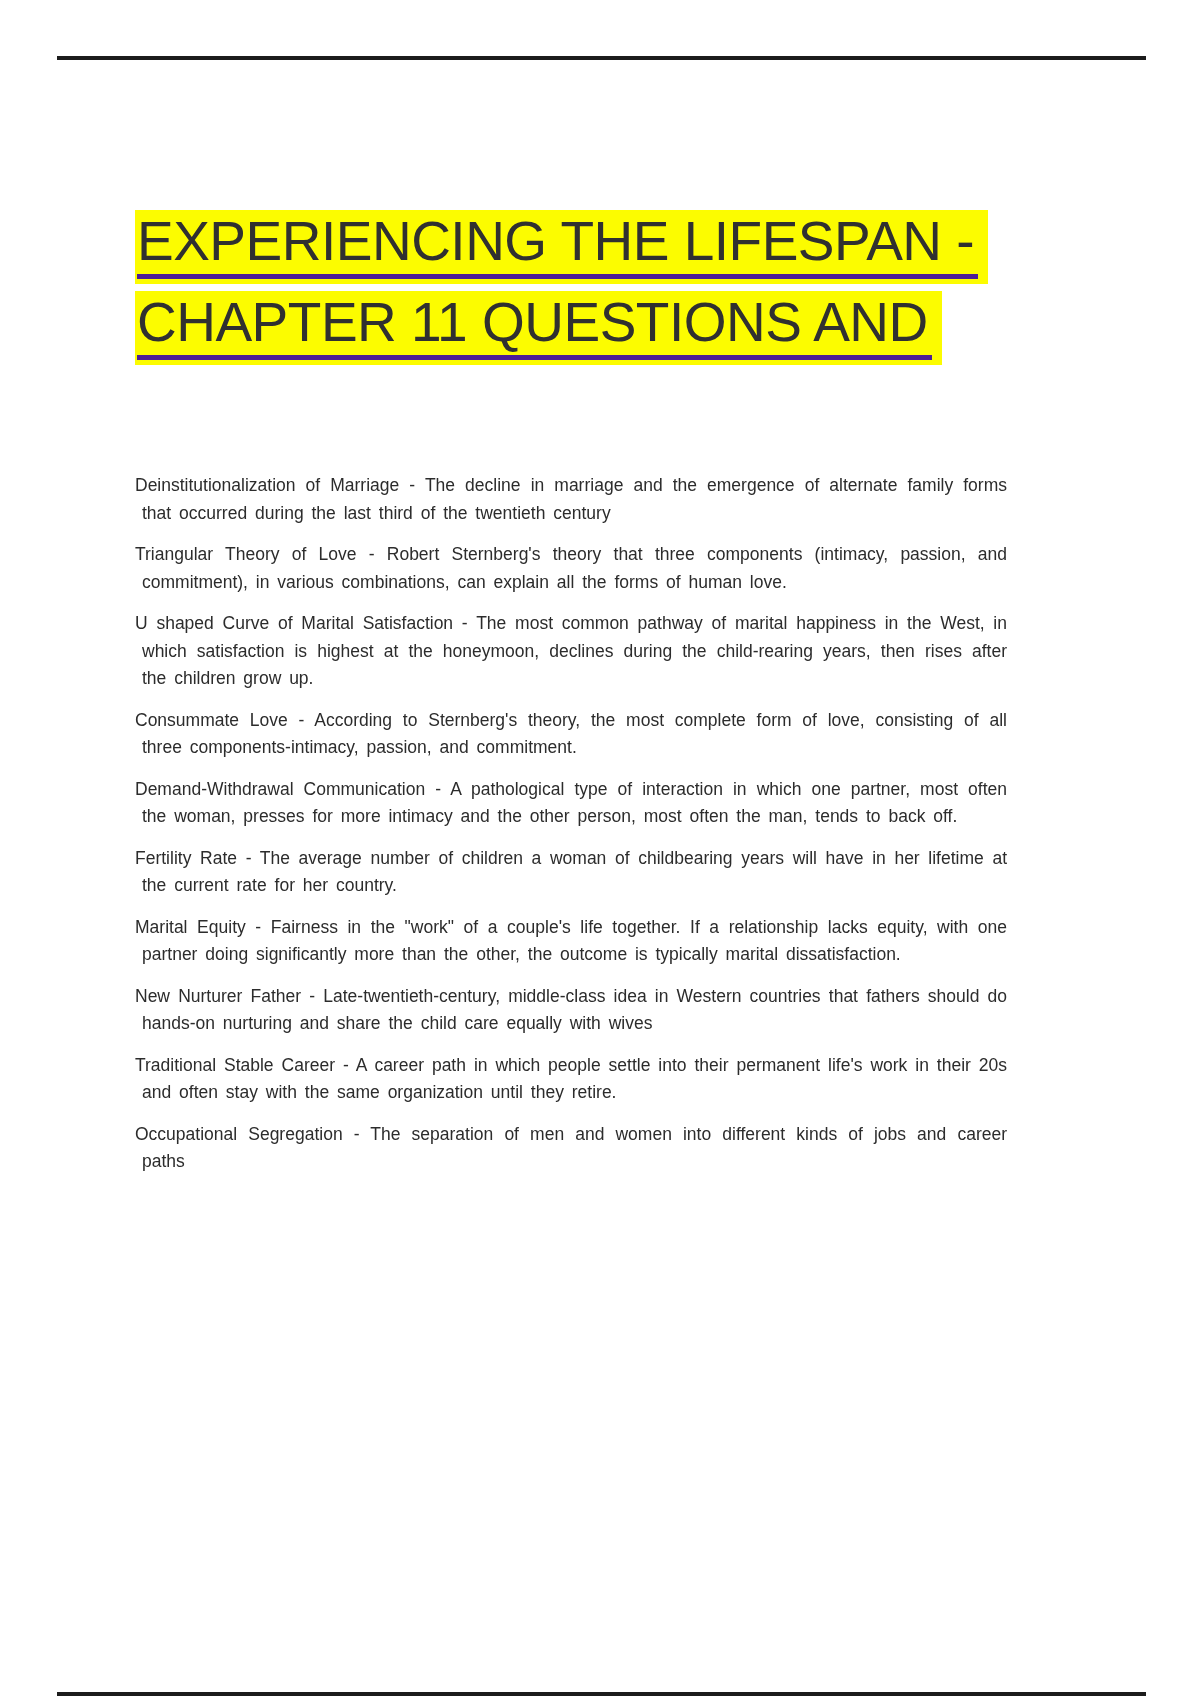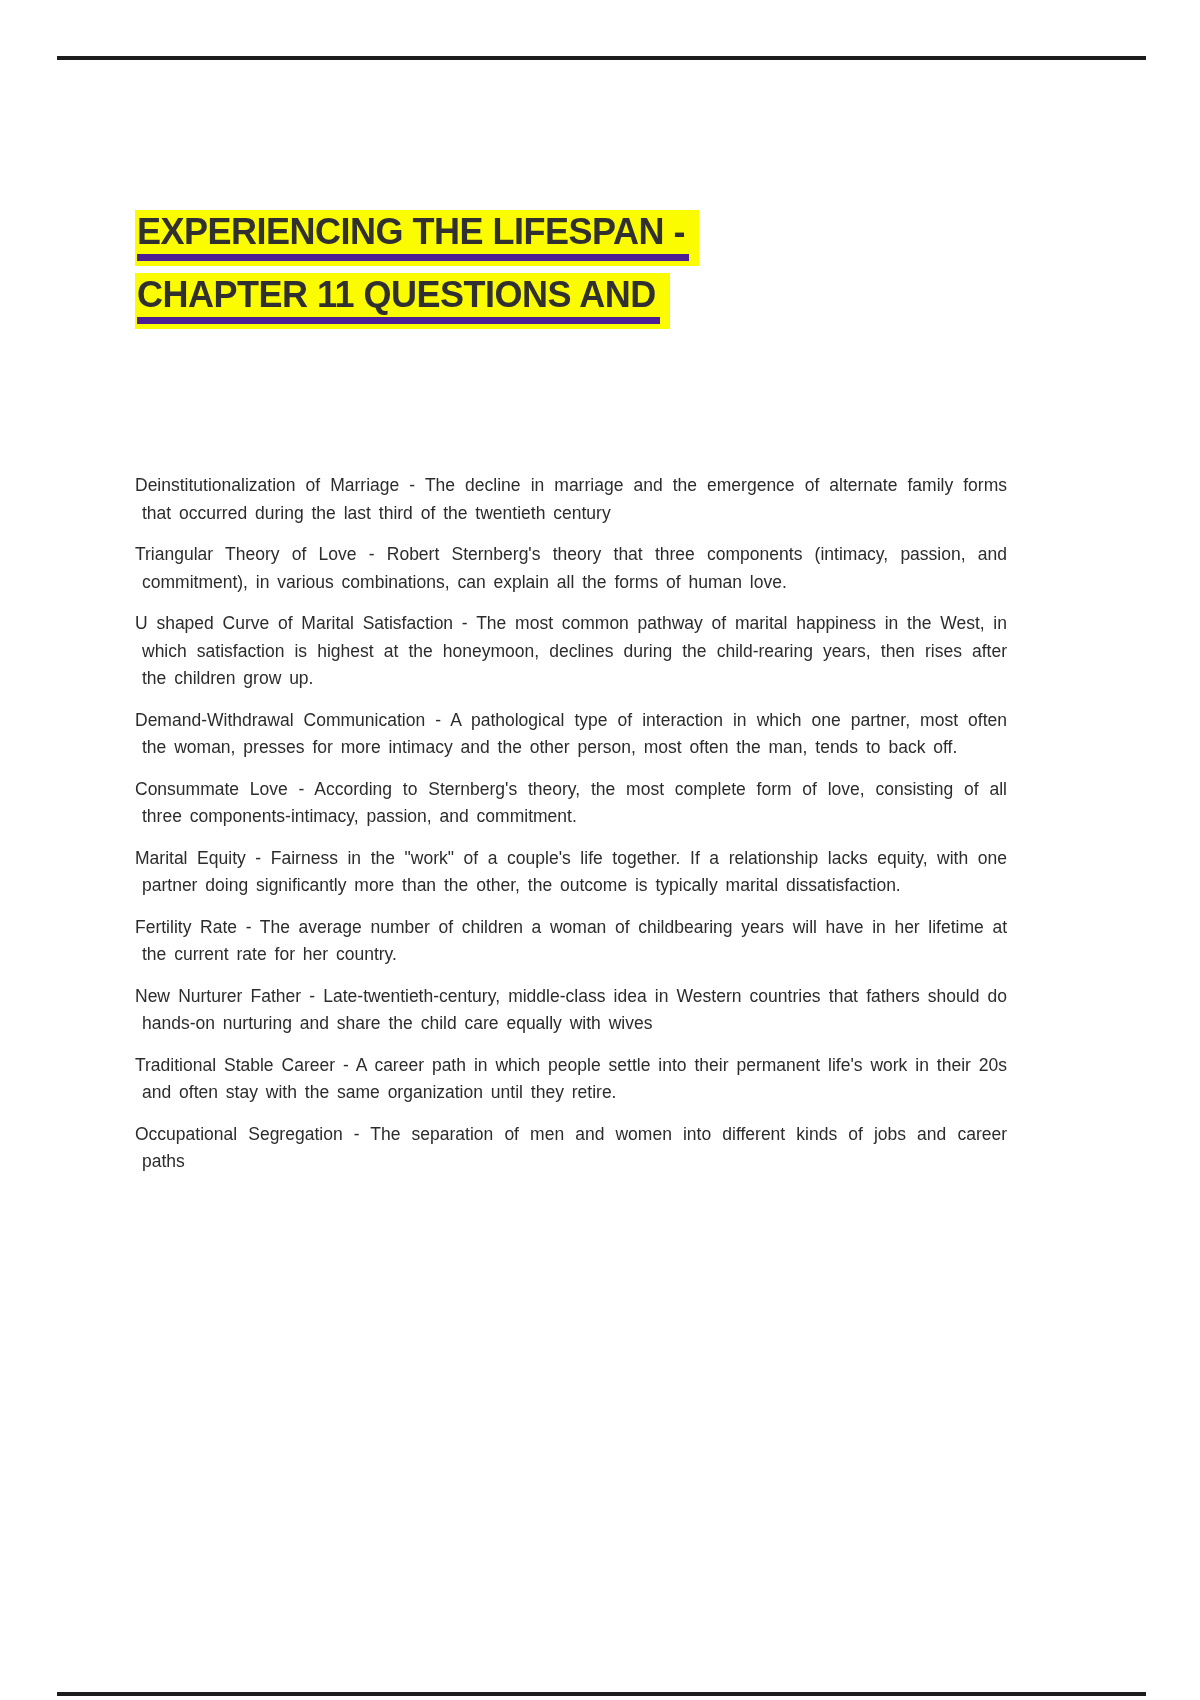--- a/index.html
+++ b/index.html
@@ -32,26 +32,26 @@
     width: 960px;
   }
   .title-line { margin: 0 0 7px 0; }
   .title-hl {
     display: inline-block;
     background: #fcfc00;
     padding: 0 10px 5px 2px;
   }
   .title-ul {
     display: inline-block;
-    font-size: 36px;
-    font-weight: 700;
+    font-size: 55px;
+    font-weight: 400;
     letter-spacing: -0.5px;
     color: #303030;
     line-height: 1.05;
-    border-bottom: 7px solid #4c1d95;
+    border-bottom: 5px solid #4c1d95;
     padding: 3px 4px 3px 0;
   }
 
   .content {
     position: absolute;
     left: 135px;
     top: 472px;
     width: 872px;
   }
   .content p {
@@ -74,24 +74,24 @@
 
   <div class="title-block">
     <div class="title-line"><span class="title-hl"><span class="title-ul">EXPERIENCING THE LIFESPAN -</span></span></div>
     <div class="title-line"><span class="title-hl"><span class="title-ul">CHAPTER 11 QUESTIONS AND</span></span></div>
   </div>
 
   <div class="content">
     <p><span>Deinstitutionalization of Marriage</span><span> - </span><span>The decline in marriage and the emergence of alternate family forms that occurred during the last third of the twentieth century</span></p>
     <p><span>Triangular Theory of Love</span><span> - </span><span>Robert Sternberg's theory that three components (intimacy, passion, and commitment), in various combinations, can explain all the forms of human love.</span></p>
     <p><span>U shaped Curve of Marital Satisfaction</span><span> - </span><span>The most common pathway of marital happiness in the West, in which satisfaction is highest at the honeymoon, declines during the child-rearing years, then rises after the children grow up.</span></p>
+    <p><span>Consummate Love</span><span> - </span><span>According to Sternberg's theory, the most complete form of love, consisting of all three components-intimacy, passion, and commitment.</span></p>
     <p><span>Demand-Withdrawal Communication</span><span> - </span><span>A pathological type of interaction in which one partner, most often the woman, presses for more intimacy and the other person, most often the man, tends to back off.</span></p>
-    <p><span>Consummate Love</span><span> - </span><span>According to Sternberg's theory, the most complete form of love, consisting of all three components-intimacy, passion, and commitment.</span></p>
+    <p><span>Fertility Rate</span><span> - </span><span>The average number of children a woman of childbearing years will have in her lifetime at the current rate for her country.</span></p>
     <p><span>Marital Equity</span><span> - </span><span>Fairness in the "work" of a couple's life together. If a relationship lacks equity, with one partner doing significantly more than the other, the outcome is typically marital dissatisfaction.</span></p>
-    <p><span>Fertility Rate</span><span> - </span><span>The average number of children a woman of childbearing years will have in her lifetime at the current rate for her country.</span></p>
     <p><span>New Nurturer Father</span><span> - </span><span>Late-twentieth-century, middle-class idea in Western countries that fathers should do hands-on nurturing and share the child care equally with wives</span></p>
     <p><span>Traditional Stable Career</span><span> - </span><span>A career path in which people settle into their permanent life's work in their 20s and often stay with the same organization until they retire.</span></p>
     <p><span>Occupational Segregation</span><span> - </span><span>The separation of men and women into different kinds of jobs and career paths</span></p>
   </div>
 
   <div class="rule bottom"></div>
 
 </div>
 
 </body></html>

